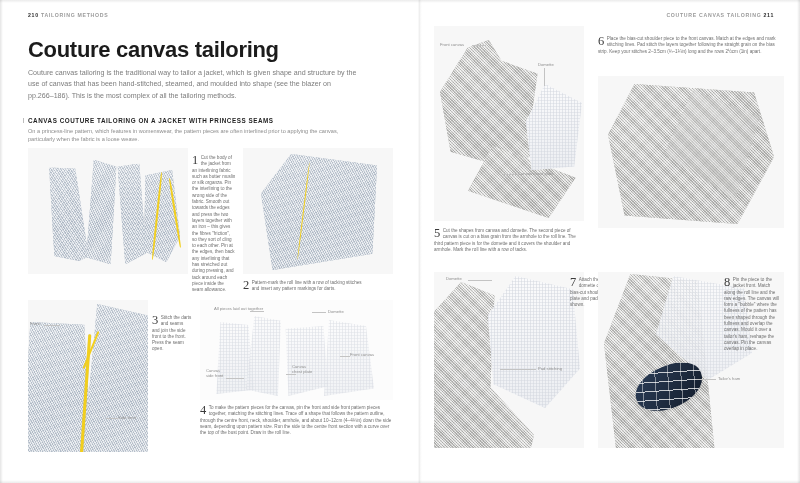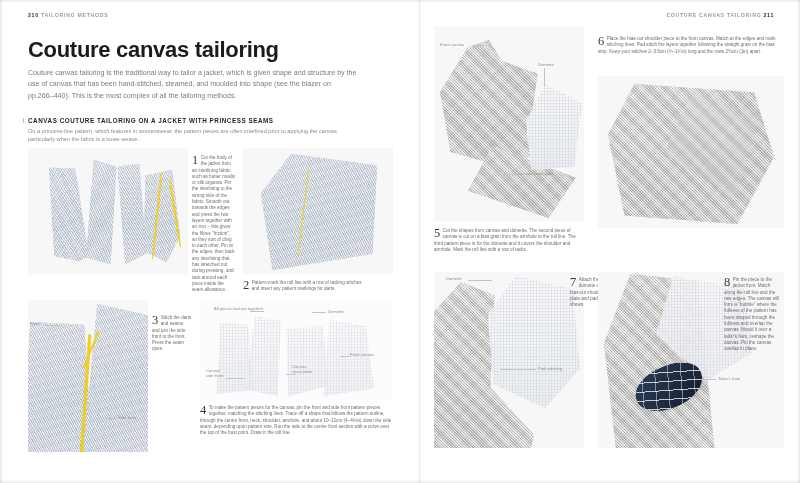--- a/index.html
+++ b/index.html
@@ -86,21 +86,21 @@
 <div class="spread">
 
   <div class="page page-left">
 
     <div class="runhead rh-left">
       <span class="folio">210</span>
       <span>TAILORING METHODS</span>
     </div>
 
     <h1 class="title">Couture canvas tailoring</h1>
-    <p class="intro">Couture canvas tailoring is the traditional way to tailor a jacket, which is given shape and structure by the use of canvas that has been hand-stitched, steamed, and moulded into shape (see the blazer on pp.266–440). This is the most complex of all the tailoring methods.</p>
+    <p class="intro">Couture canvas tailoring is the traditional way to tailor a jacket, which is given shape and structure by the use of canvas that has been hand-stitched, steamed, and moulded into shape (see the blazer on pp.266–186). This is the most complex of all the tailoring methods.</p>
 
     <div class="sect">
       <span class="tick"></span>
       <h2>CANVAS COUTURE TAILORING ON A JACKET WITH PRINCESS SEAMS</h2>
       <p>On a princess-line pattern, which features in womenswear, the pattern pieces are often interlined prior to applying the canvas, particularly when the fabric is a loose weave.</p>
     </div>
 
     <div class="panel" style="left:28px;top:148px;width:160px;height:126px;">
       <div class="fab blue shadow" style="left:22px;top:18px;width:34px;height:96px;transform:rotate(-6deg);clip-path:polygon(12% 0,88% 4%,100% 96%,72% 100%,0 92%);"></div>
       <div class="fab blue shadow" style="left:58px;top:12px;width:30px;height:104px;transform:rotate(2deg);clip-path:polygon(20% 0,96% 6%,88% 100%,6% 94%);"></div>

